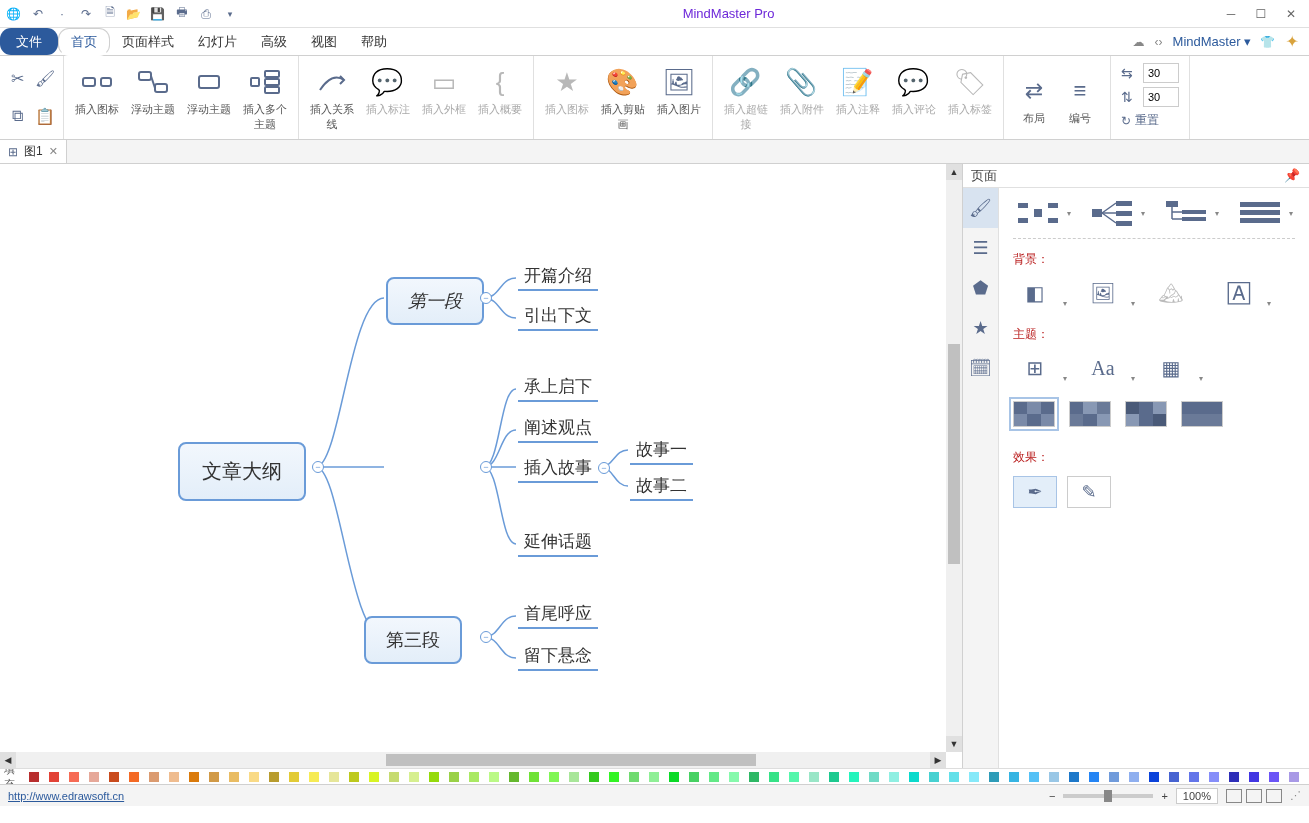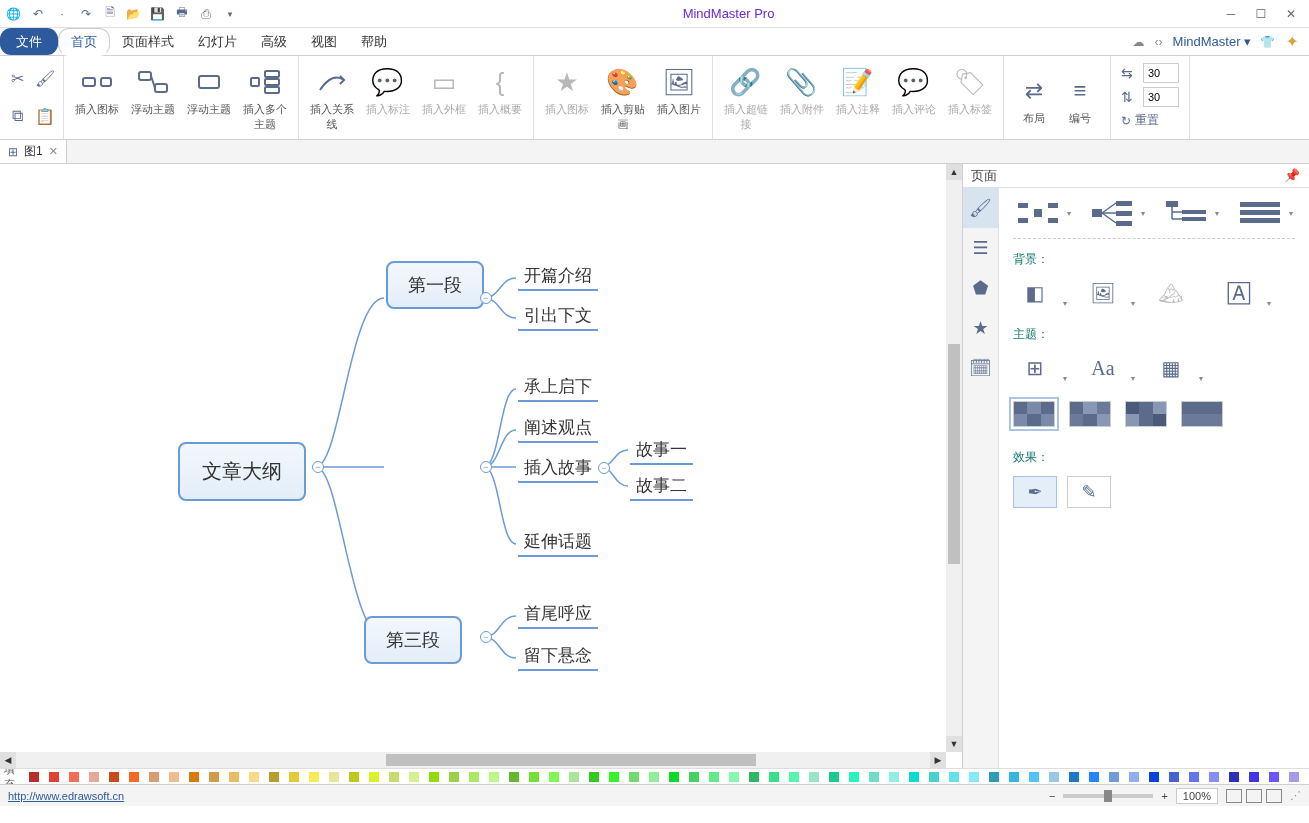--- a/index.html
+++ b/index.html
@@ -61,21 +61,21 @@
 .sidepanel { width: 346px; background: #fff; display: flex; flex-direction: column; }
 .sidepanel-header { height: 24px; display: flex; align-items: center; justify-content: space-between; padding: 0 8px; font-size: 13px; color: #444; border-bottom: 1px solid #e0e0e0; }
 .sidepanel-body { flex: 1; display: flex; }
 .sidetabs { width: 36px; background: #f4f4f4; display: flex; flex-direction: column; border-right: 1px solid #e0e0e0; }
 .sidetab { height: 40px; display: flex; align-items: center; justify-content: center; color: #5a6b8c; cursor: pointer; font-size: 18px; }
 .sidetab.active { background: #d8e3f0; }
 .sidecontent { flex: 1; padding: 10px 14px; overflow-y: auto; }
 .struct-row { display: flex; gap: 24px; flex-wrap: wrap; padding-bottom: 10px; border-bottom: 1px dashed #ccc; margin-bottom: 12px; }
 .struct-item { width: 50px; height: 30px; display:flex;align-items:center;justify-content:center; cursor: pointer; position:relative;}
 .struct-item .dd { position:absolute; right:-8px; top:50%; transform:translateY(-50%); font-size:8px; color:#888;}
-.sec-title { font-size: 12px; color: #0f766e; margin: 6px 0 10px; }
+.sec-title { font-size: 12px; color: #b91c1c; margin: 6px 0 10px; }
 .sec-row { display: flex; gap: 24px; flex-wrap: wrap; margin-bottom: 18px; }
 .sec-item { width: 44px; height: 30px; display:flex;align-items:center;justify-content:center; cursor:pointer; color:#5a6b8c; font-size:20px; position:relative;}
 .sec-item .dd { position:absolute; right:-10px; bottom:0; font-size:8px; color:#888;}
 .rainbow-row { display: flex; gap: 14px; }
 .rainbow { width: 42px; height: 26px; border: 1px solid #ccc; cursor:pointer; display:grid; grid-template-columns:1fr 1fr 1fr; grid-template-rows:1fr 1fr;}
 .rainbow div { background:#5a6b8c;}
 .rainbow.sel { outline:2px solid #a8c4e6; outline-offset:2px;}
 .effect-row { display:flex; gap:10px;}
 .effect-btn { width:44px;height:32px;border:1px solid #ccc;display:flex;align-items:center;justify-content:center;cursor:pointer;color:#5a6b8c;font-size:18px;}
 .effect-btn.sel { background:#e3eef9; border-color:#a8c4e6;}
@@ -315,21 +315,21 @@
         <path d="M484 303 C500 303 500 380 516 380"></path>
         <path d="M600 303 C614 303 614 286 628 286"></path>
         <path d="M600 303 C614 303 614 322 628 322"></path>
         <path d="M484 473 C500 473 500 452 516 452"></path>
         <path d="M484 473 C500 473 500 494 516 494"></path>
       </svg>
 
       <div class="mm-node root" style="left:178px; top:278px;">文章大纲</div>
       <div class="collapse-dot" style="left:312px; top:297px;">−</div>
 
-      <div class="mm-node" style="left:386px; top:97px;">第一段</div>
+      <div class="mm-node" style="left:386px; top:113px;font-style:italic;">第一段</div>
       <div class="collapse-dot" style="left:480px; top:128px;">−</div>
       <div class="mm-leaf" style="left:518px; top:98px;">开篇介绍</div>
       <div class="mm-leaf" style="left:518px; top:138px;">引出下文</div>
 
       <div class="collapse-dot" style="left:480px; top:297px;">−</div>
       <div class="mm-leaf" style="left:518px; top:209px;">承上启下</div>
       <div class="mm-leaf" style="left:518px; top:250px;">阐述观点</div>
       <div class="mm-leaf" style="left:518px; top:290px;">插入故事</div>
       <div class="collapse-dot" style="left:598px; top:298px;">−</div>
       <div class="mm-leaf" style="left:630px; top:272px;">故事一</div>

